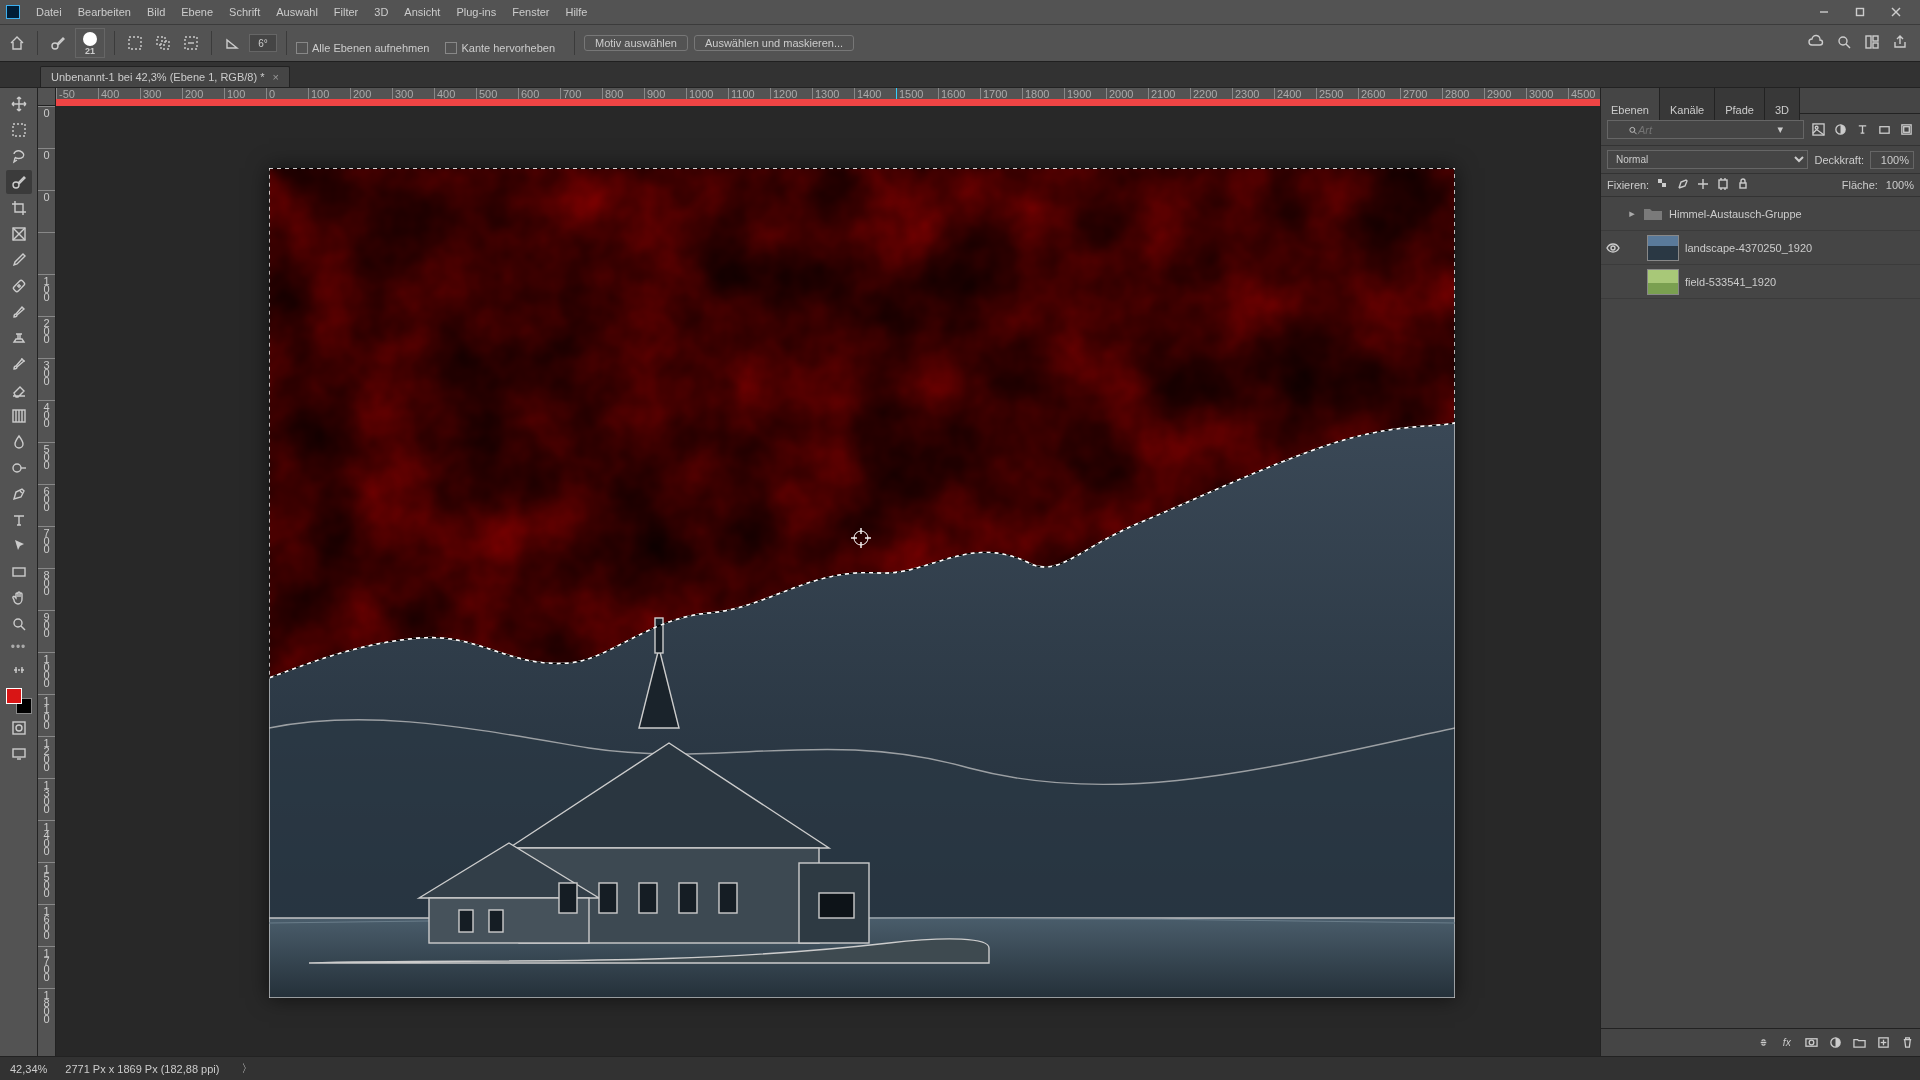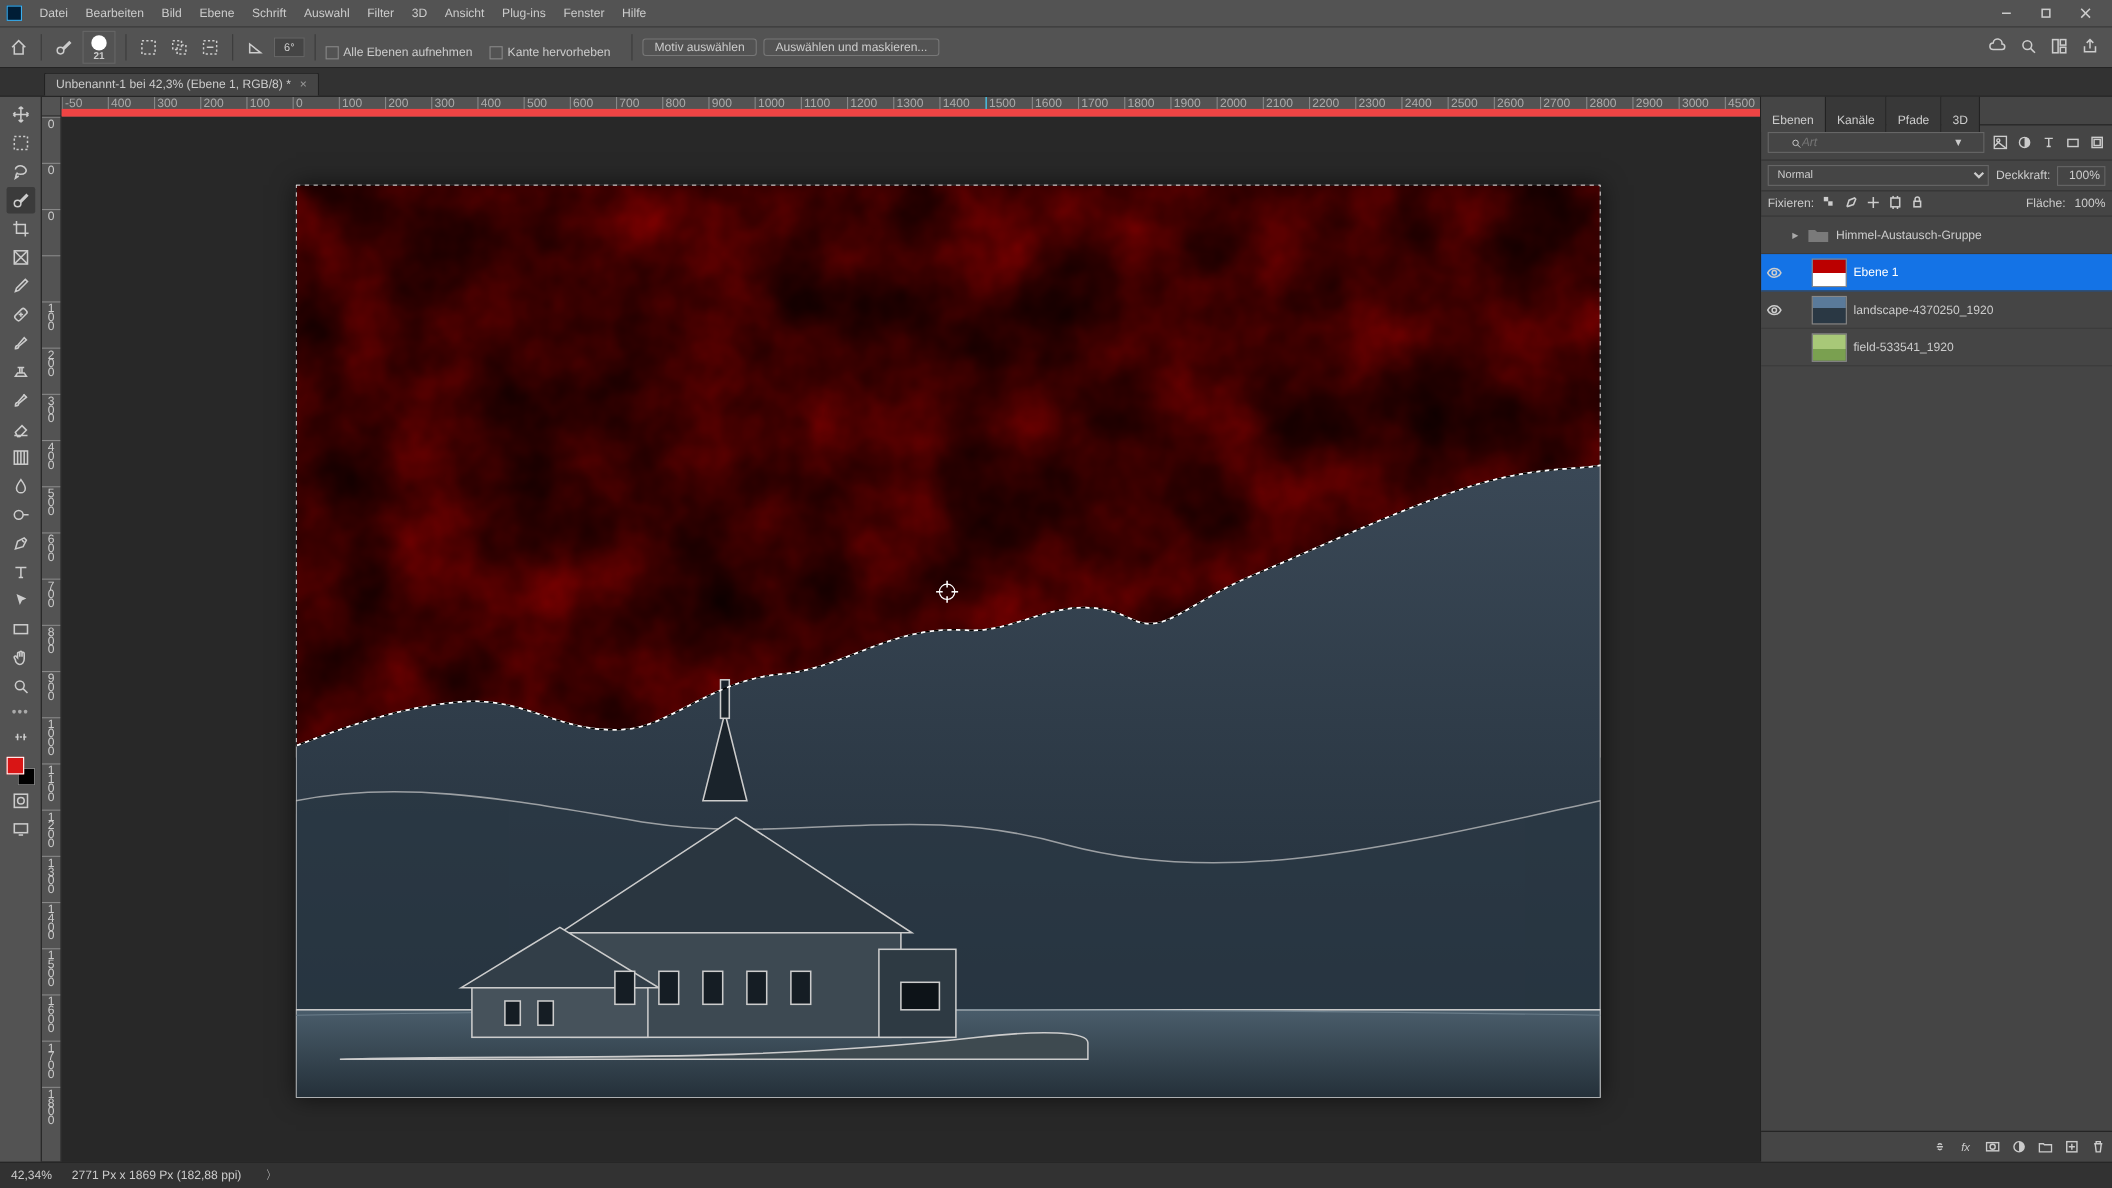--- a/index.html
+++ b/index.html
@@ -657,31 +657,20 @@
 
       <div class="layer-row">
         <div class="eye"></div>
         <div class="expand">▸</div>
         <svg class="folder-thumb" viewBox="0 0 20 16">
             <path d="M1 3h6l2 2h10v9H1z" fill="#7a7a7a" stroke="none"></path>
           </svg>
         <span class="layer-name">Himmel-Austausch-Gruppe</span>
       </div>
 
-      <div class="layer-row selected">
-        <div class="eye">
-            <svg width="14" height="14" viewBox="0 0 14 14">
-              <path d="M1 7s2-4 6-4 6 4 6 4-2 4-6 4-6-4-6-4z"></path>
-              <circle cx="7" cy="7" r="2"></circle>
-            </svg>
-          </div>
-        <div class="indent"></div>
-        <div class="thumb" style="background:linear-gradient(#b00 50%, #fff 50%)"></div>
-        <span class="layer-name">Ebene 1</span>
-      </div>
 
       <div class="layer-row">
         <div class="eye">
             <svg width="14" height="14" viewBox="0 0 14 14">
               <path d="M1 7s2-4 6-4 6 4 6 4-2 4-6 4-6-4-6-4z"></path>
               <circle cx="7" cy="7" r="2"></circle>
             </svg>
           </div>
         <div class="indent"></div>
         <div class="thumb" style="background:linear-gradient(#5a7a9a 40%, #2a3844 40%)"></div>

